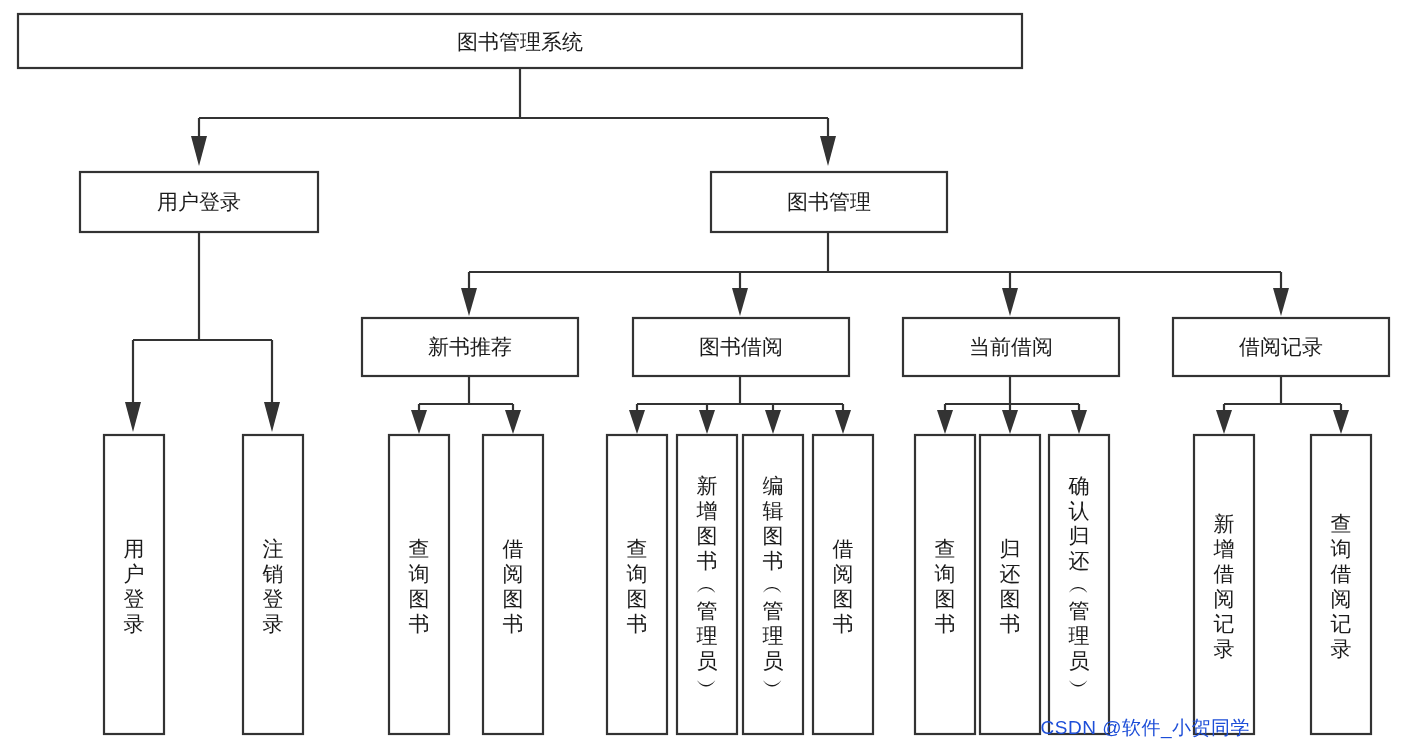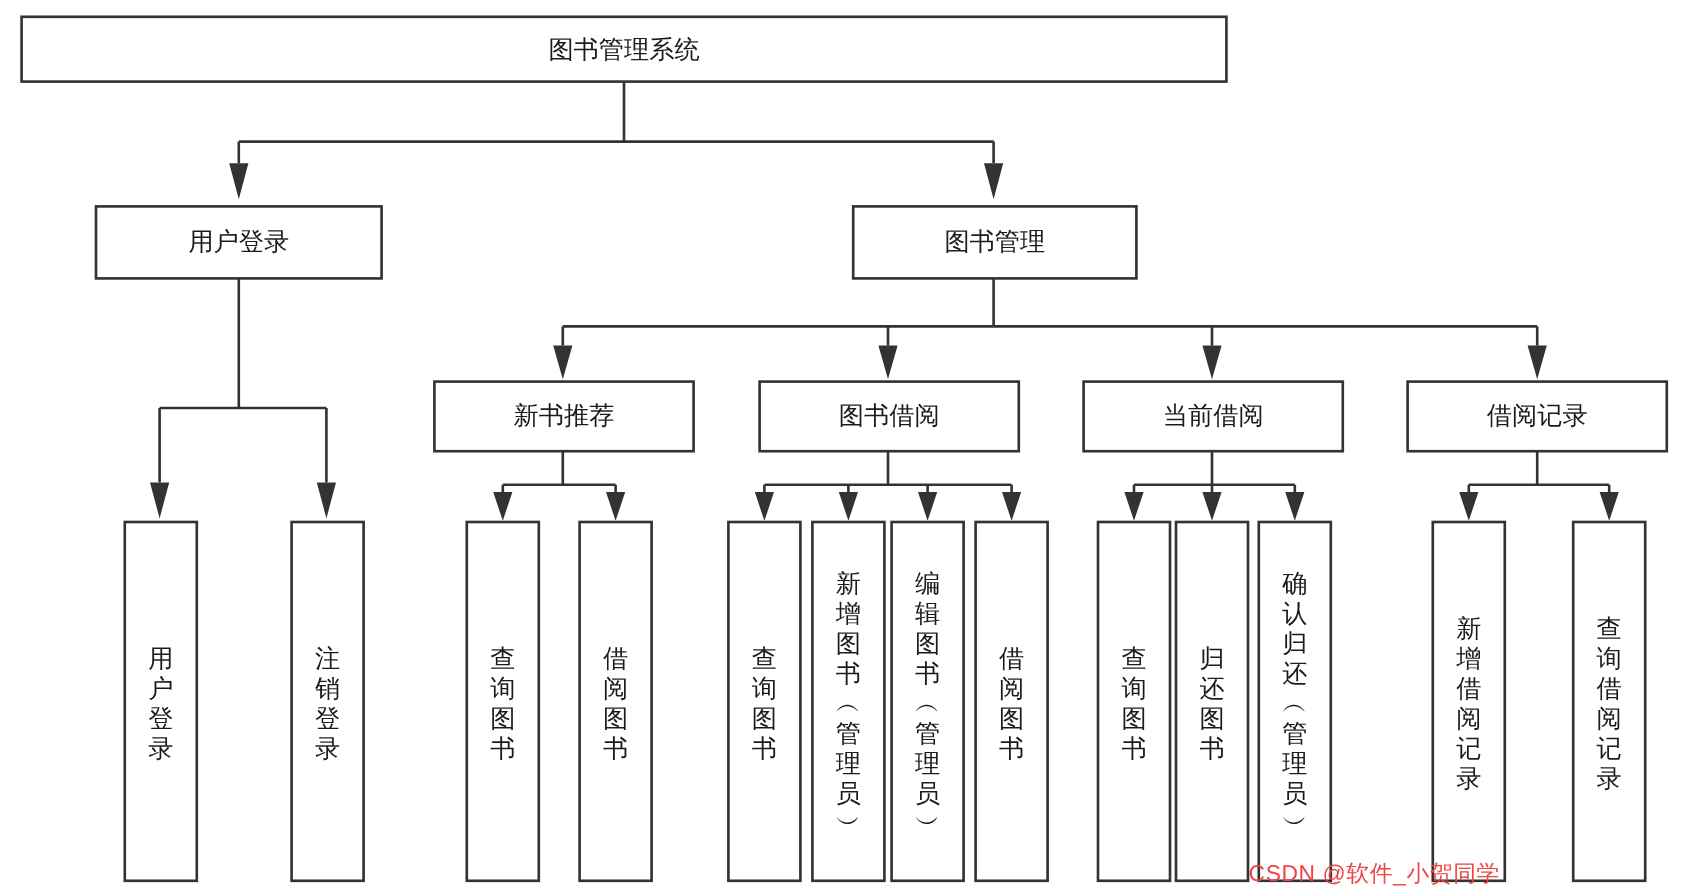--- a/index.html
+++ b/index.html
@@ -54,21 +54,21 @@
     font-family: "Liberation Sans", "DejaVu Sans", sans-serif;
     font-size: 21px;
     text-anchor: middle;
   }
   .watermark-text {
     position: absolute;
     right: 12px;
     bottom: 6px;
     font-family: "Liberation Sans", "DejaVu Sans", sans-serif;
     font-size: 19px;
-    color: #ef4444;
+    color: #1d4ed8;
     letter-spacing: 0.5px;
     white-space: nowrap;
     pointer-events: none;
   }
 </style>
 </head>
 <body>
 
 <div id="diagram-root">
 

